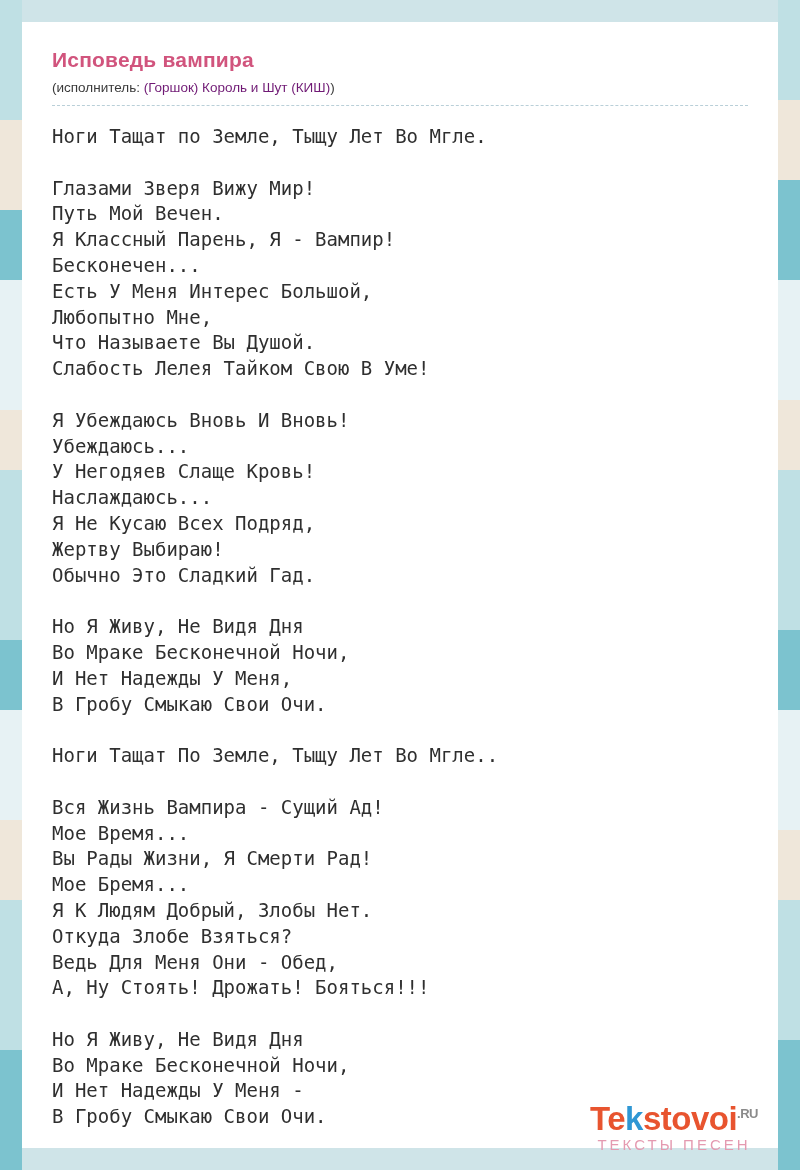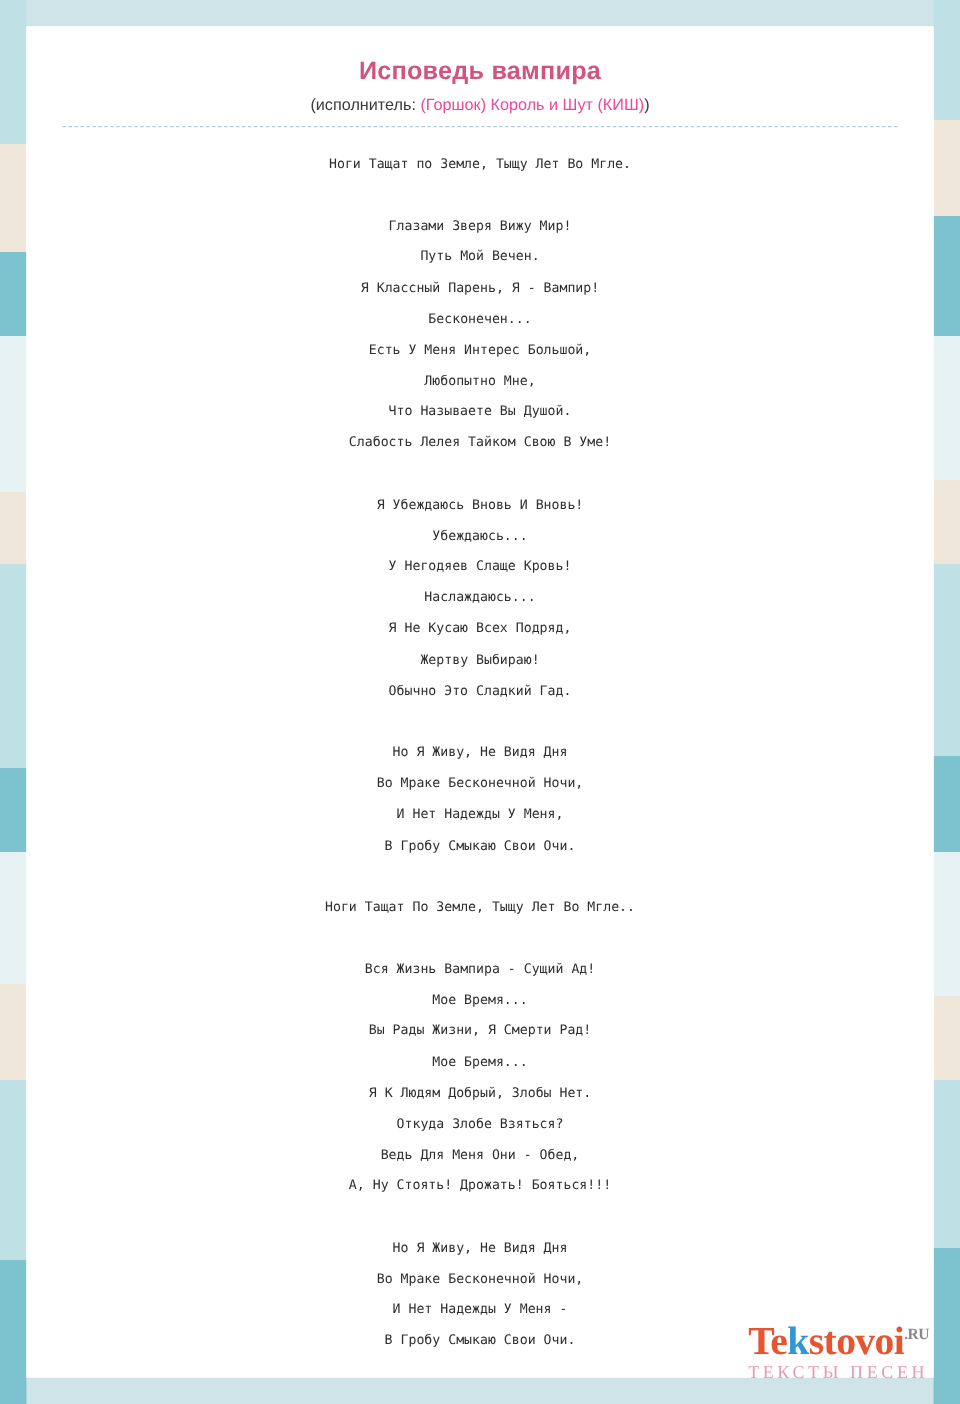--- a/index.html
+++ b/index.html
@@ -35,54 +35,52 @@
   }
   .content-card {
     position: absolute;
     left: 22px;
     right: 22px;
     top: 22px;
     bottom: 22px;
     background: #ffffff;
     box-sizing: border-box;
     padding: 26px 30px 20px 30px;
-    text-align: center;
   }
   .song-title {
     color: #d1547d;
     font-size: 21px;
     font-weight: bold;
     margin: 0 0 8px 0;
     letter-spacing: 0.2px;
   }
   .performer-line {
     font-size: 13.5px;
     color: #3a3a3a;
     padding-bottom: 10px;
     border-bottom: 1px dashed #b9cfd8;
     margin-bottom: 18px;
   }
   .performer-link {
-    color: #ec4899;
+    color: #701a75;
     text-decoration: none;
   }
   .lyrics {
-    font-size: 11px;
+    font-size: 19px;
     line-height: 25.8px;
     color: #2f2f2f;
     white-space: pre-wrap;
     margin: 0;
   }
   .watermark {
     position: absolute;
-    right: 26px;
+    right: 42px;
     bottom: 18px;
-    text-align: left;
+    text-align: center;
     line-height: 1;
-    font-family: Liberation Serif, serif;
   }
   .wm-main {
     font-size: 33px;
     font-weight: bold;
     color: #e8542f;
     letter-spacing: -0.5px;
   }
   .wm-main .wm-k { color: #2f97d4; }
   .wm-ru {
     font-size: 13px;

